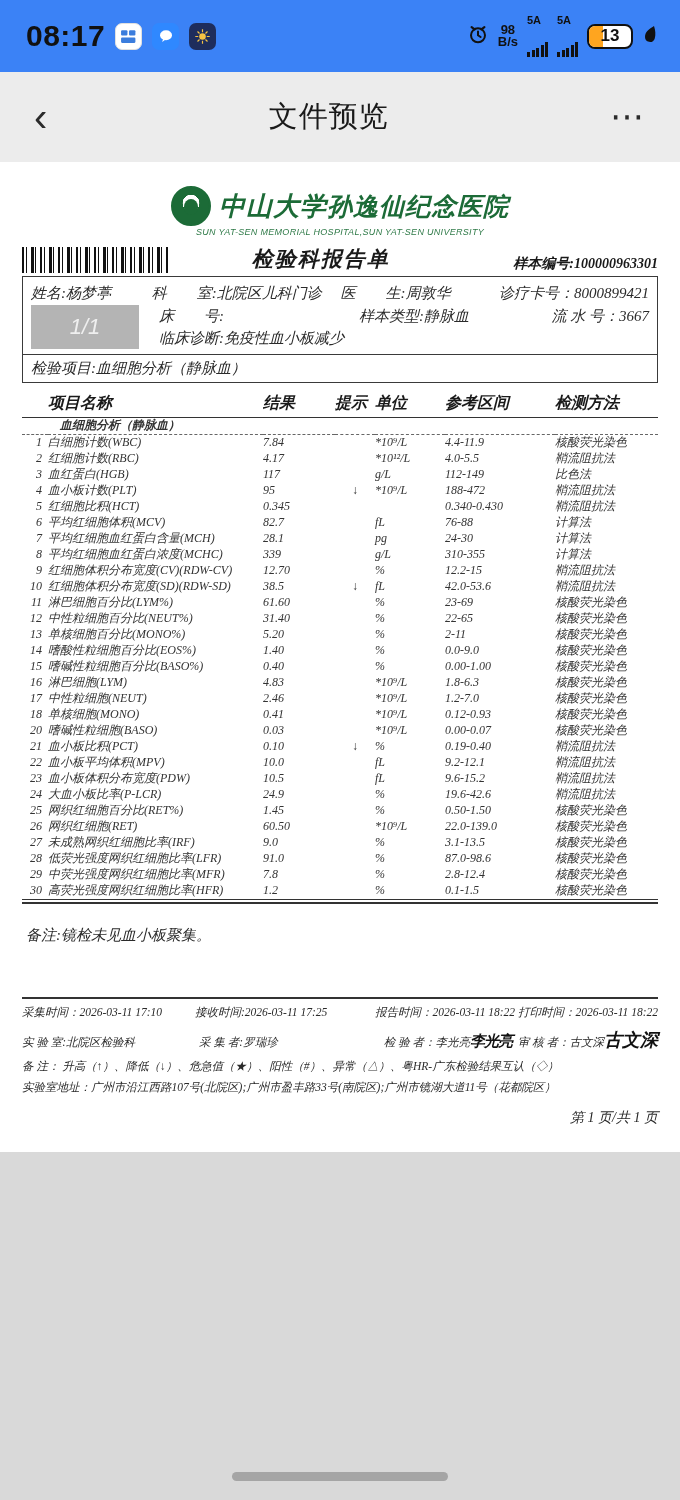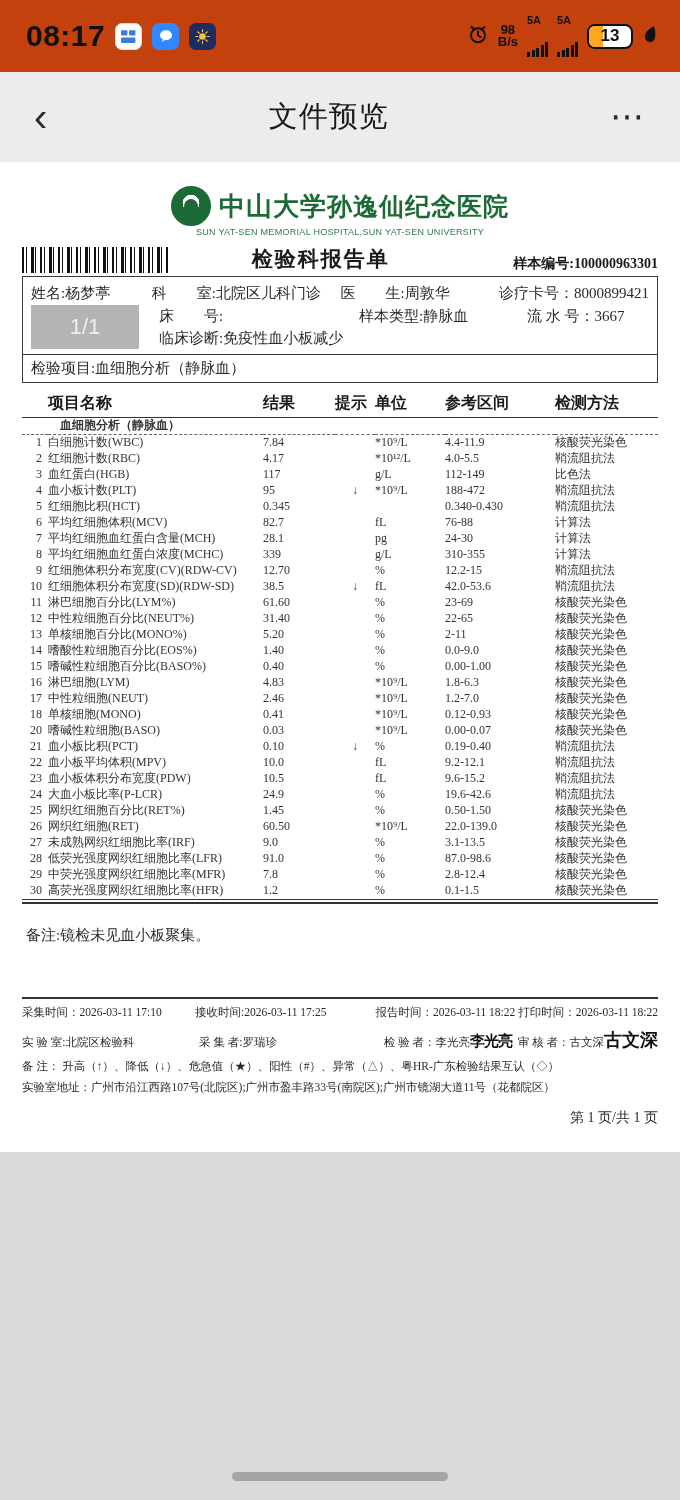--- a/index.html
+++ b/index.html
@@ -6,21 +6,21 @@
   html, body {
     width:680px; height:1500px;
     background:#d9d9d9;
     font-family:"Liberation Sans", sans-serif;
     overflow:hidden;
   }
   .phone { width:680px; height:1500px; position:relative; background:#d9d9d9; }
 
   
   .statusbar{
-    height:72px; background:#c2410c;
+    height:72px; background:#3b82f6;
     display:flex; align-items:center; justify-content:space-between;
     padding:0 22px 0 26px;
   }
   .sb-left{ display:flex; align-items:center; gap:10px; }
   .sb-time{ font-size:30px; font-weight:700; color:#111; letter-spacing:.5px;
             font-family:"Liberation Sans", sans-serif; }
   .appicon{ width:27px; height:27px; border-radius:7px; display:flex;
             align-items:center; justify-content:center; font-size:15px; }
   .ic-note{ background:#ffffff; border:1px solid #e0e0e0; }
   .ic-chat{ background:#2f88ff; }
@@ -44,21 +44,21 @@
   
   .navbar{ height:90px; background:#ececec; display:flex; align-items:center;
            justify-content:space-between; padding:0 34px; }
   .nav-back{ font-size:40px; color:#2b2b2b; line-height:1; font-weight:300; }
   .nav-title{ font-size:29px; color:#1a1a1a; letter-spacing:1px; }
   .nav-more{ font-size:34px; color:#2b2b2b; letter-spacing:2px; line-height:.4; }
 
   
   .sheet{ background:#ffffff; width:680px; padding:18px 0 22px 0; }
   .doc{ width:636px; margin:0 auto; color:#2a2a2a;
-        font-family:"Liberation Serif", serif; }
+        font-family:"Liberation Serif", serif;font-style:italic; }
 
   .hospital{ text-align:center; padding-top:6px; }
   .hosp-row{ display:flex; align-items:center; justify-content:center; gap:8px; }
   .crest{ width:40px; height:40px; border-radius:50%; border:2.5px solid #1c6b37;
           background:radial-gradient(circle at 50% 42%, #ffffff 0 30%, #1c6b37 31% 100%);
           position:relative; flex:none; }
   .crest::after{ content:""; position:absolute; left:50%; top:48%; transform:translate(-50%,-38%);
                  width:14px; height:16px; border-radius:50% 50% 45% 45%; background:#1c6b37; }
   .hosp-cn{ font-size:25px; font-weight:700; color:#1c6b37; letter-spacing:1px;
             font-family:"DejaVu Sans", sans-serif; }
@@ -76,21 +76,21 @@
               flex:1; text-align:center; margin-left:-40px; }
   .sample-no{ font-size:14px; font-weight:700; color:#1a1a1a; white-space:nowrap;margin-top:16px; }
 
   .infobox{ border:1.5px solid #3a3a3a; border-bottom:none; position:relative;
             padding:5px 8px 4px 8px; }
   .pagechip{ position:absolute; left:8px; top:28px; width:108px; height:44px;
              background:#b4b4b4; color:#efefef; font-size:22px;
              display:flex; align-items:center; justify-content:center;
              font-family:"Liberation Sans", sans-serif; }
   .irow{ display:flex; font-size:15px; line-height:1.5; white-space:nowrap; }
-  .c1{ width:128px; } .c2{ width:200px; } .c3{ width:168px; } .c4{ flex:1; }
+  .c1{ width:128px; } .c2{ width:200px; } .c3{ width:168px; } .c4{ flex:1;text-align:right; }
   .infobox .irow.r2 .c1, .infobox .irow.r3 .c1{ visibility:hidden; }
   .examitem{ border:1.5px solid #3a3a3a; border-top:1px solid #3a3a3a;
              padding:4px 8px; font-size:15px; }
 
   
   table.res{ width:100%; border-collapse:collapse; margin-top:10px;
              font-family:"Liberation Serif", serif; }
   table.res th{ font-size:16px; font-weight:700; text-align:left; padding:0 0 3px 0;
                 border-bottom:1.5px solid #333; color:#1a1a1a; }
   table.res td{ font-size:12px; padding:0.5px 0; color:#333; white-space:nowrap;

